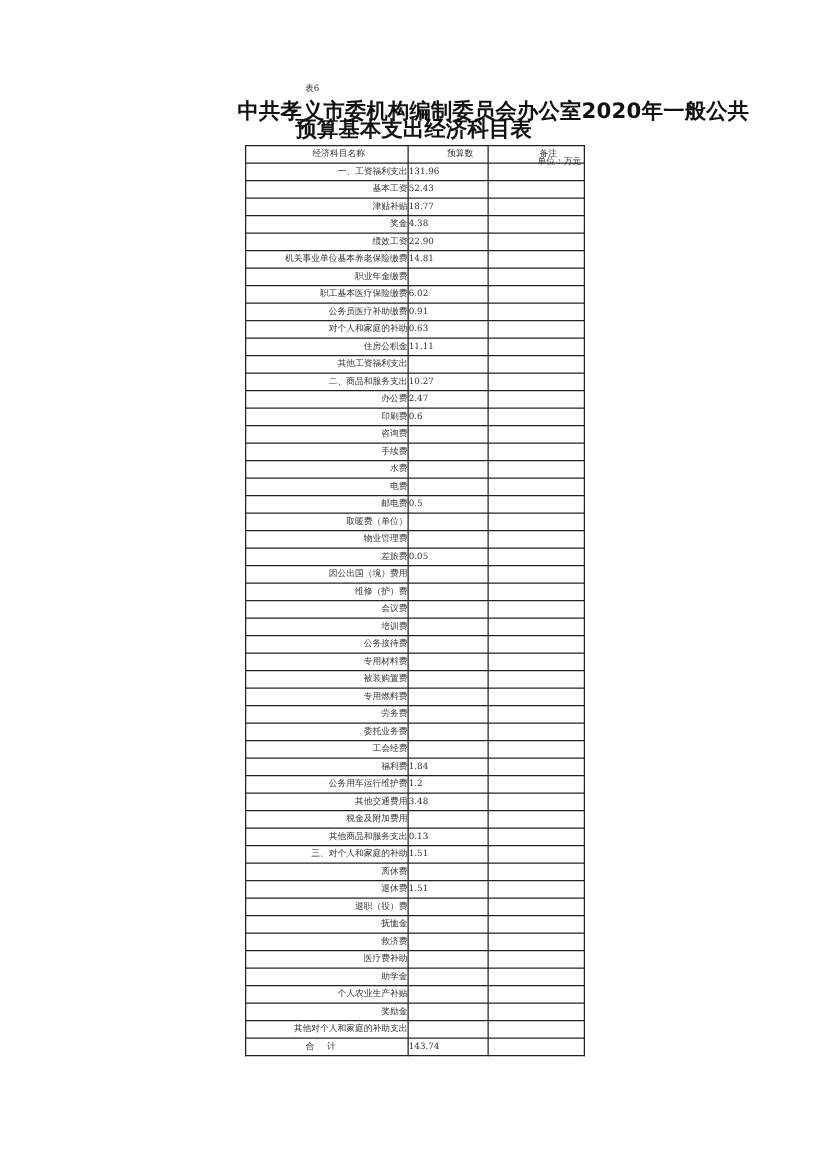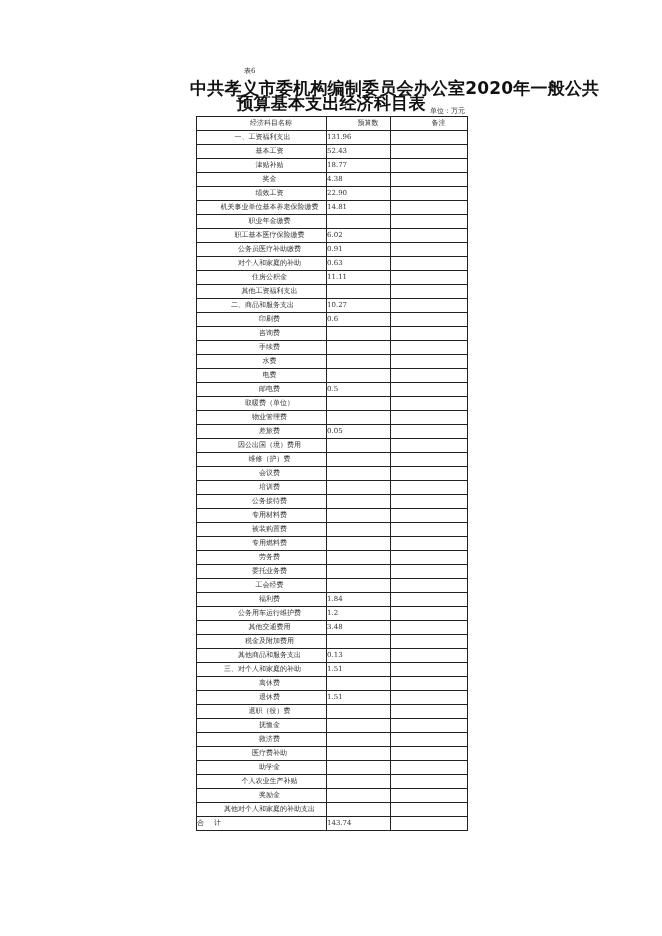--- a/index.html
+++ b/index.html
@@ -33,21 +33,21 @@
       font-size: 17px;
       color: #111;
       letter-spacing: 0.2px;
       white-space: nowrap;
     }
     .title.l1 { top: 77px; }
     .title.l2 { top: 92px; }
     .unit {
       position: absolute;
       right: 197px;
-      top: 106px;
+      top: 124px;
       font-size: 7px;
       color: #333;
     }
     table.budget {
       position: absolute;
       left: 196px;
       top: 116px;
       width: 271px;
       border-collapse: collapse;
       table-layout: fixed;
@@ -58,26 +58,26 @@
       border: 1px solid #222;
       height: 13px;
       padding: 0;
       line-height: 13px;
       white-space: nowrap;
       overflow: hidden;
     }
     table.budget col.c1 { width: 130px; }
     table.budget col.c2 { width: 64px; }
     table.budget col.c3 { width: 77px; }
-    td.name { padding-left: 2px !important; text-align: center; }
+    td.name { padding-left: 2px !important; text-align: right; }
     td.name.sub { padding-left: 16px !important; }
     td.amount { text-align: left; }
     td.remark { text-align: center; }
     tr.header td { text-align: center; padding-left: 19px; }
-    tr.total td.name { text-align: left; padding-left: 0 !important; letter-spacing: 10px; }
+    tr.total td.name { text-align: center; padding-left: 0 !important; letter-spacing: 10px; }
     table.budget tr:first-child td { border-top: 1px solid #222; }
   </style>
 </head>
 <body>
 
 <div class="table-no">表6</div>
 <div class="title l1">中共孝义市委机构编制委员会办公室2020年一般公共</div>
 <div class="title l2">预算基本支出经济科目表</div>
 <div class="unit">单位：万元</div>
 
@@ -152,20 +152,25 @@
         <td class="name sub">其他工资福利支出</td>
         <td class="amount"></td>
         <td class="remark"></td>
       </tr>
       <tr>
         <td class="name">二、商品和服务支出</td>
         <td class="amount">10.27</td>
         <td class="remark"></td>
       </tr>
       <tr>
+        <td class="name sub">办公费</td>
+        <td class="amount">2.47</td>
+        <td class="remark"></td>
+      </tr>
+      <tr>
         <td class="name sub">印刷费</td>
         <td class="amount">0.6</td>
         <td class="remark"></td>
       </tr>
       <tr>
         <td class="name sub">咨询费</td>
         <td class="amount"></td>
         <td class="remark"></td>
       </tr>
       <tr>

